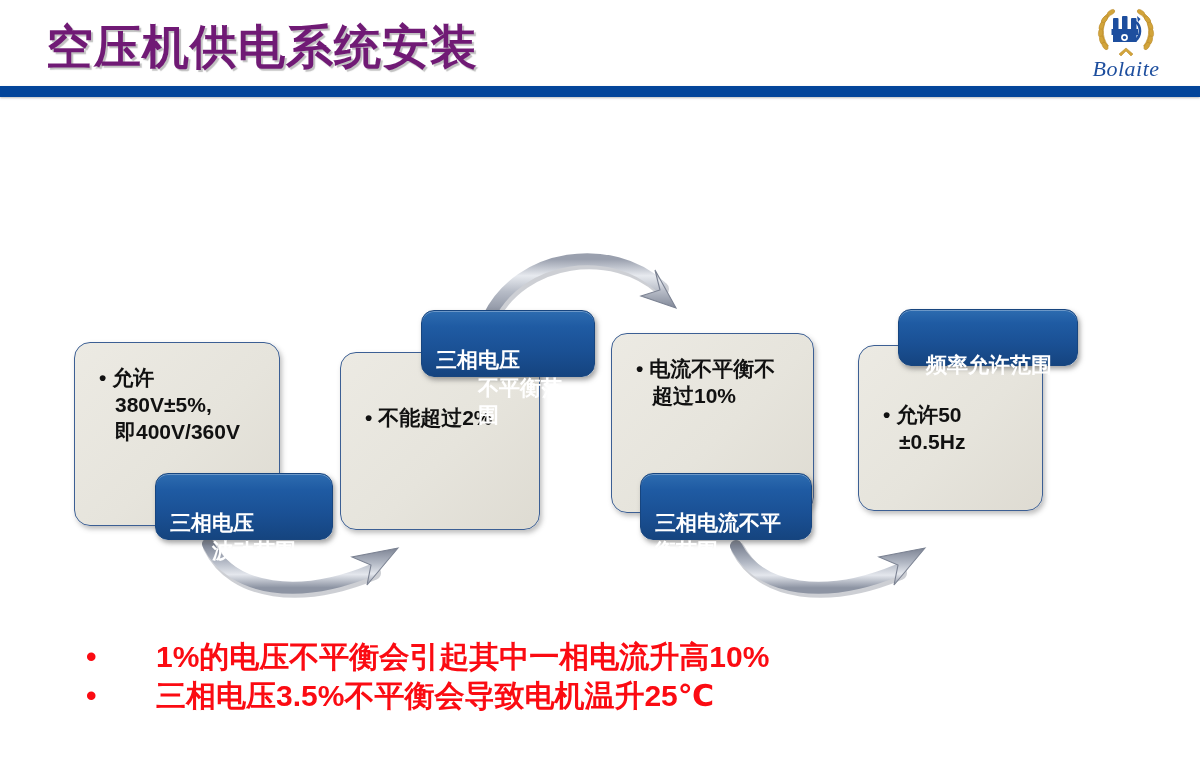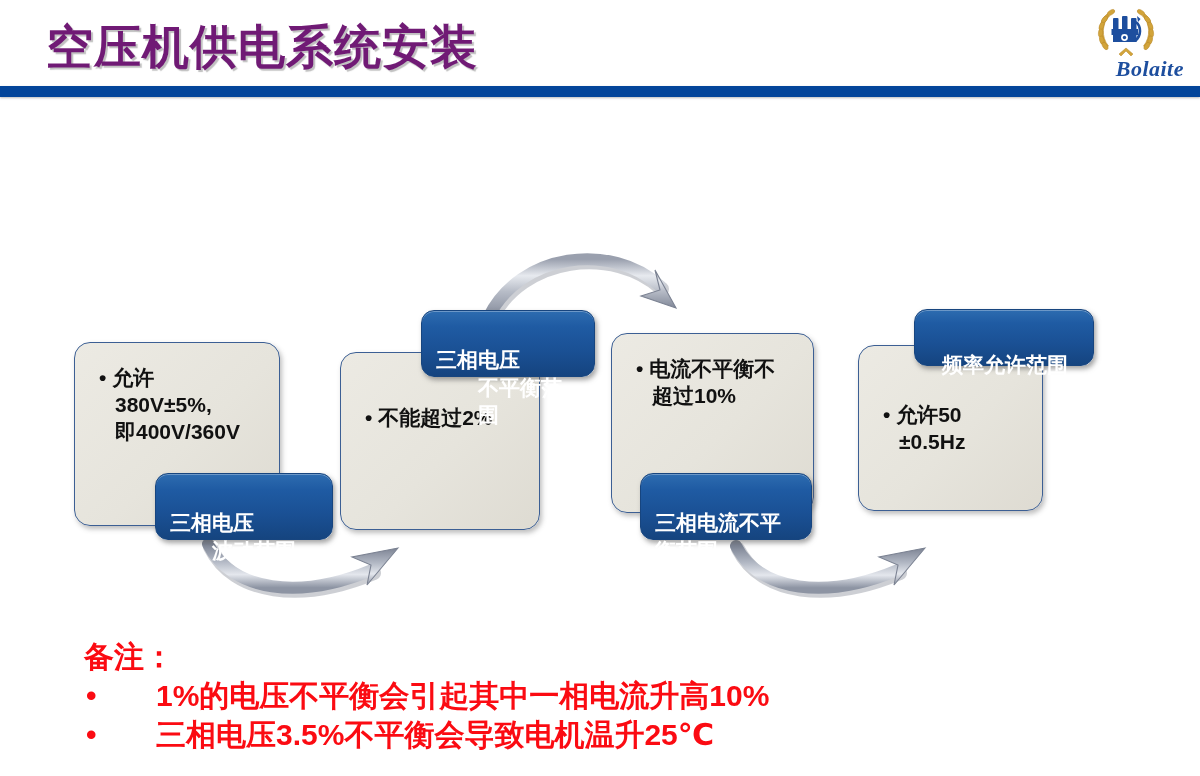--- a/index.html
+++ b/index.html
@@ -52,24 +52,24 @@
     transform: translateX(-50%);
     top: 0;
     width: 66px;
     height: 56px;
   }
   #logo-word {
     position: absolute;
     left: 0;
     top: 52px;
     width: 116px;
-    text-align: right;
+    text-align: center;
     font-family: "Liberation Serif", "DejaVu Serif", serif;
     font-style: italic;
-    font-weight: 700;
+    font-weight: 400;
     font-size: 22px;
     color: #1d4e9e;
     letter-spacing: 0.5px;
   }
 
   
   #diagram {
     position: absolute;
     left: 0;
     top: 0;
@@ -255,28 +255,27 @@
   </div>
   <div class="card-label" style="left:640px; top:473px; width:172px; height:67px;">
     <span>三相电流不平</span>
     <span style="display:block">衡范围</span>
   </div>
 
   <div class="card-body" style="left:858px; top:345px; width:185px; height:166px; padding-top:56px;">
     <span class="bullet-row">• 允许50
 ±0.5Hz</span>
   </div>
-  <div class="card-label" style="left:898px; top:309px; width:180px; height:57px; padding-top:14px; text-align:center;margin-left:16px;">
+  <div class="card-label" style="left:898px; top:309px; width:180px; height:57px; padding-top:14px; text-align:center;">
     <span>频率允许范围</span>
   </div>
 
 </div>
 
 <div id="notes">
-  <span id="notes-heading">备注：</span>
   <span class="note-item">
     <span class="note-dot">•</span>
     <span>1%的电压不平衡会引起其中一相电流升高10%</span>
   </span>
   <span class="note-item">
     <span class="note-dot">•</span>
     <span>三相电压3.5%不平衡会导致电机温升25℃</span>
   </span>
 </div>
 

